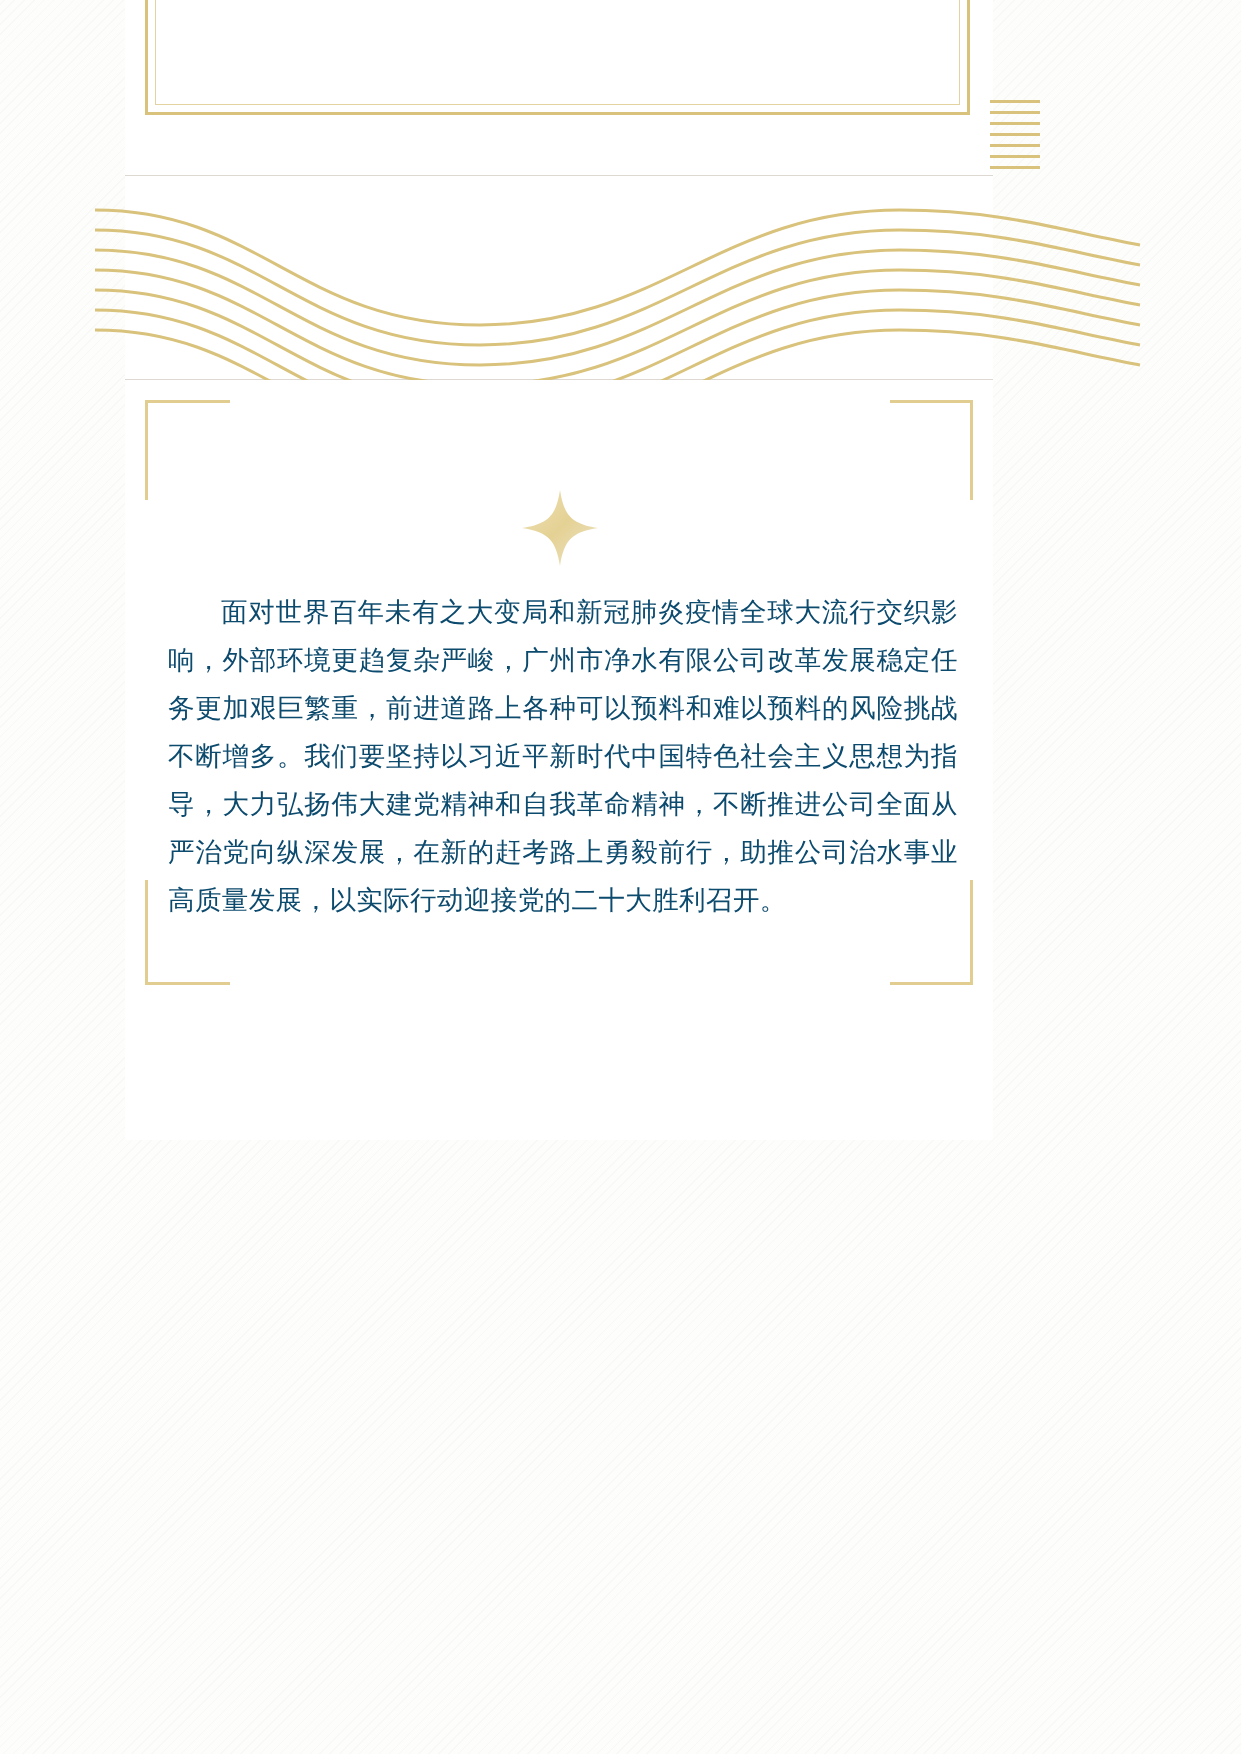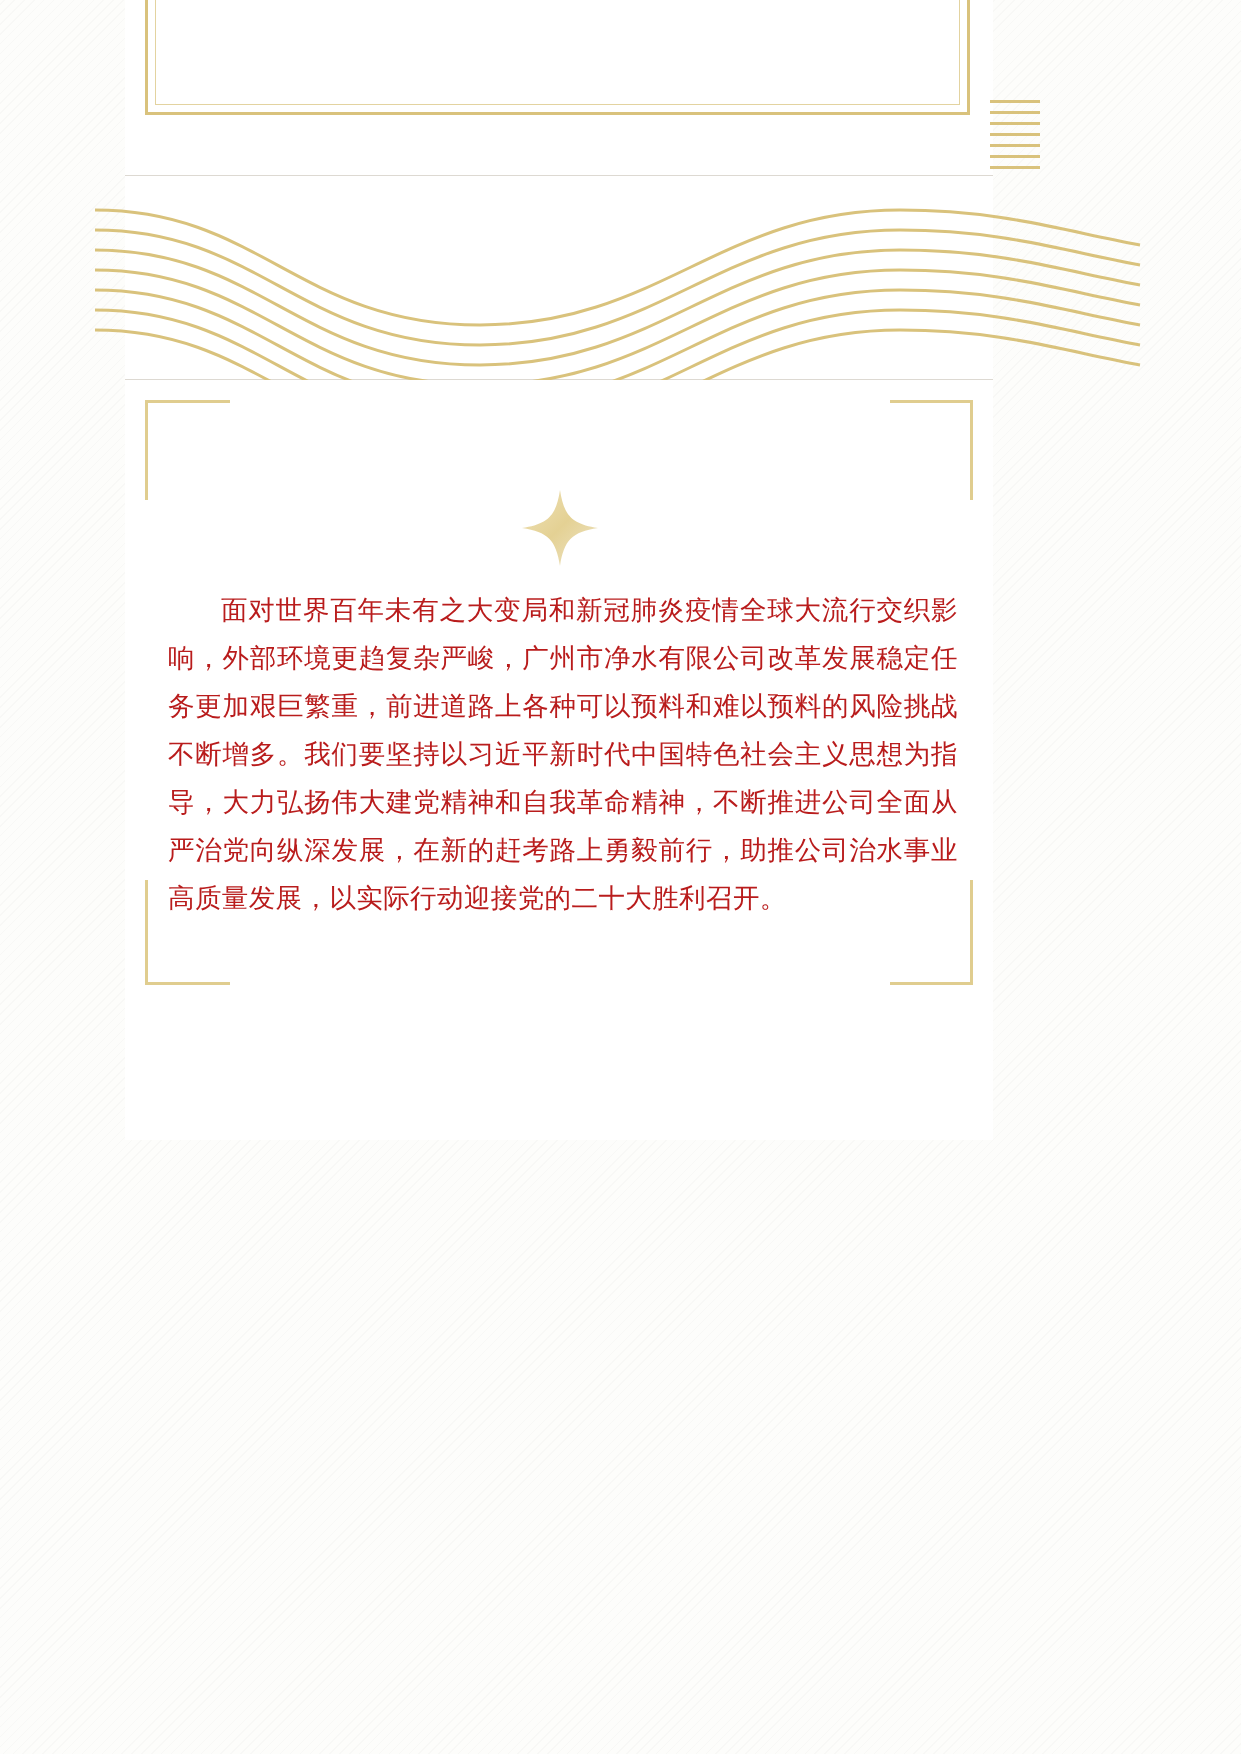--- a/index.html
+++ b/index.html
@@ -131,25 +131,25 @@
     height: 80px;
   }
 
   .body-text {
     position: absolute;
     left: 168px;
     top: 588px;
     width: 790px;
     font-size: 26.5px;
     line-height: 48px;
-    color: #b91c1c;
+    color: #0c4a6e;
     text-align: justify;
     text-indent: 2em;
     letter-spacing: 0.4px;
-    font-family: Liberation Mono, monospace;
+    font-family: Liberation Serif, serif;
   }
 </style>
 </head>
 <body>
 
 <div class="page-texture"></div>
 
 <div class="content-column"></div>
 <div class="content-column lower"></div>
 

